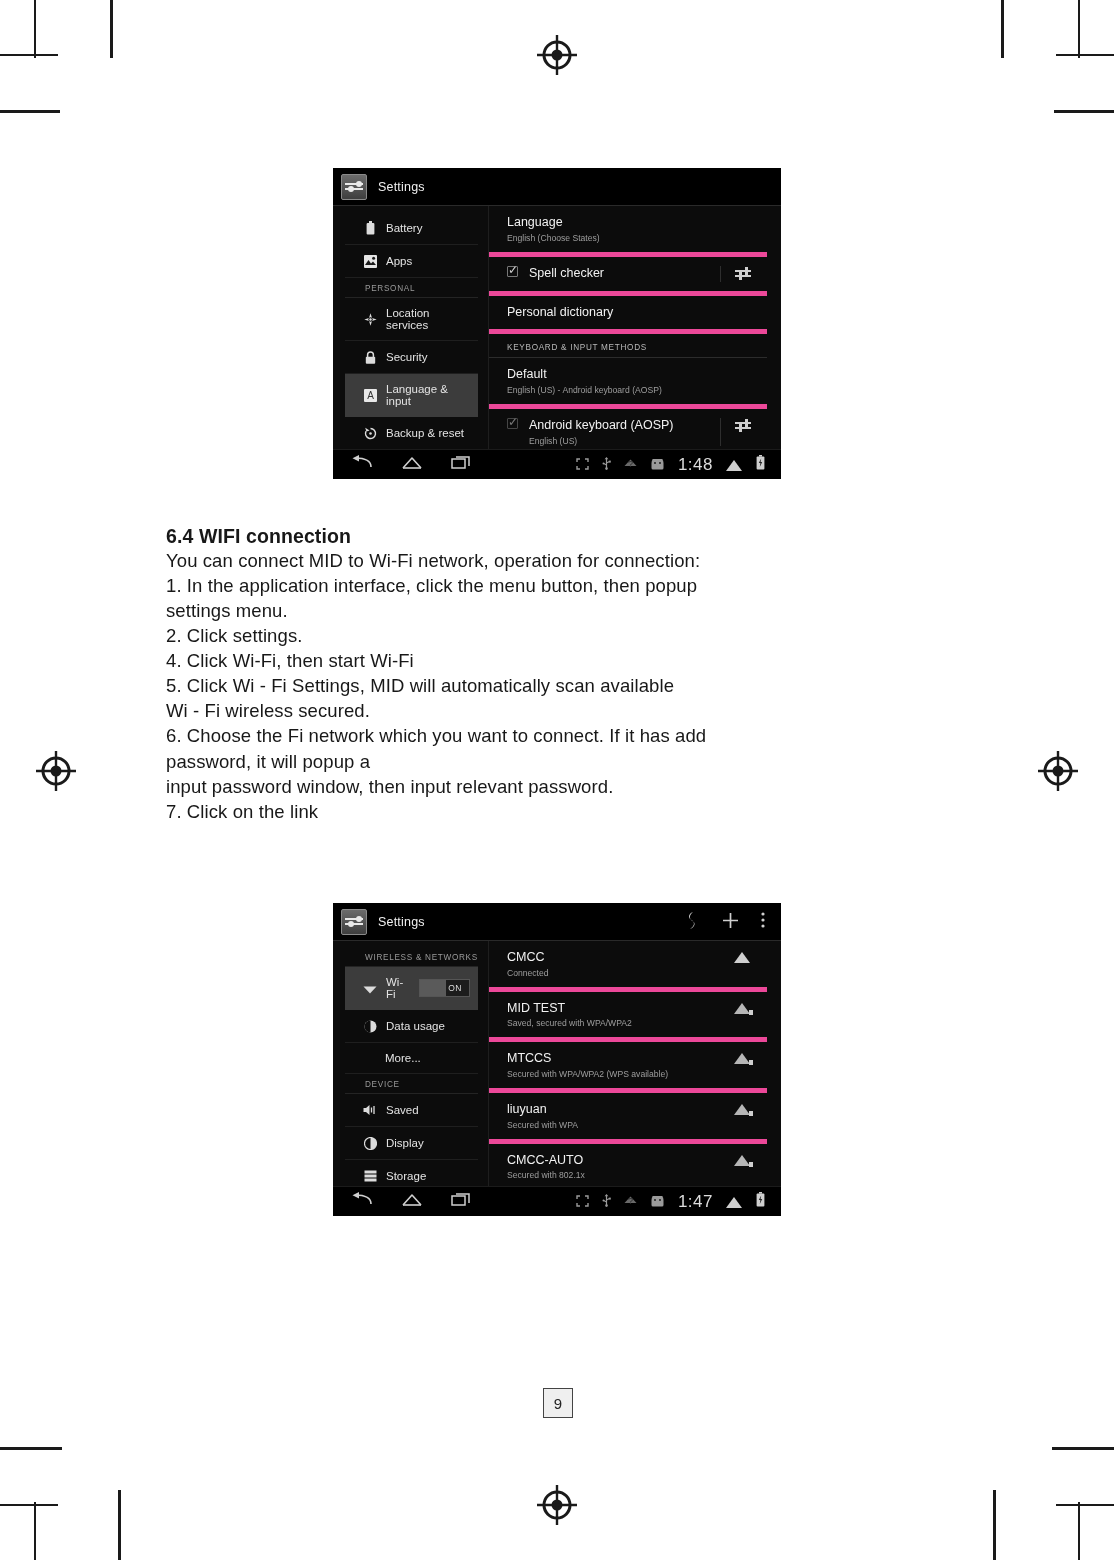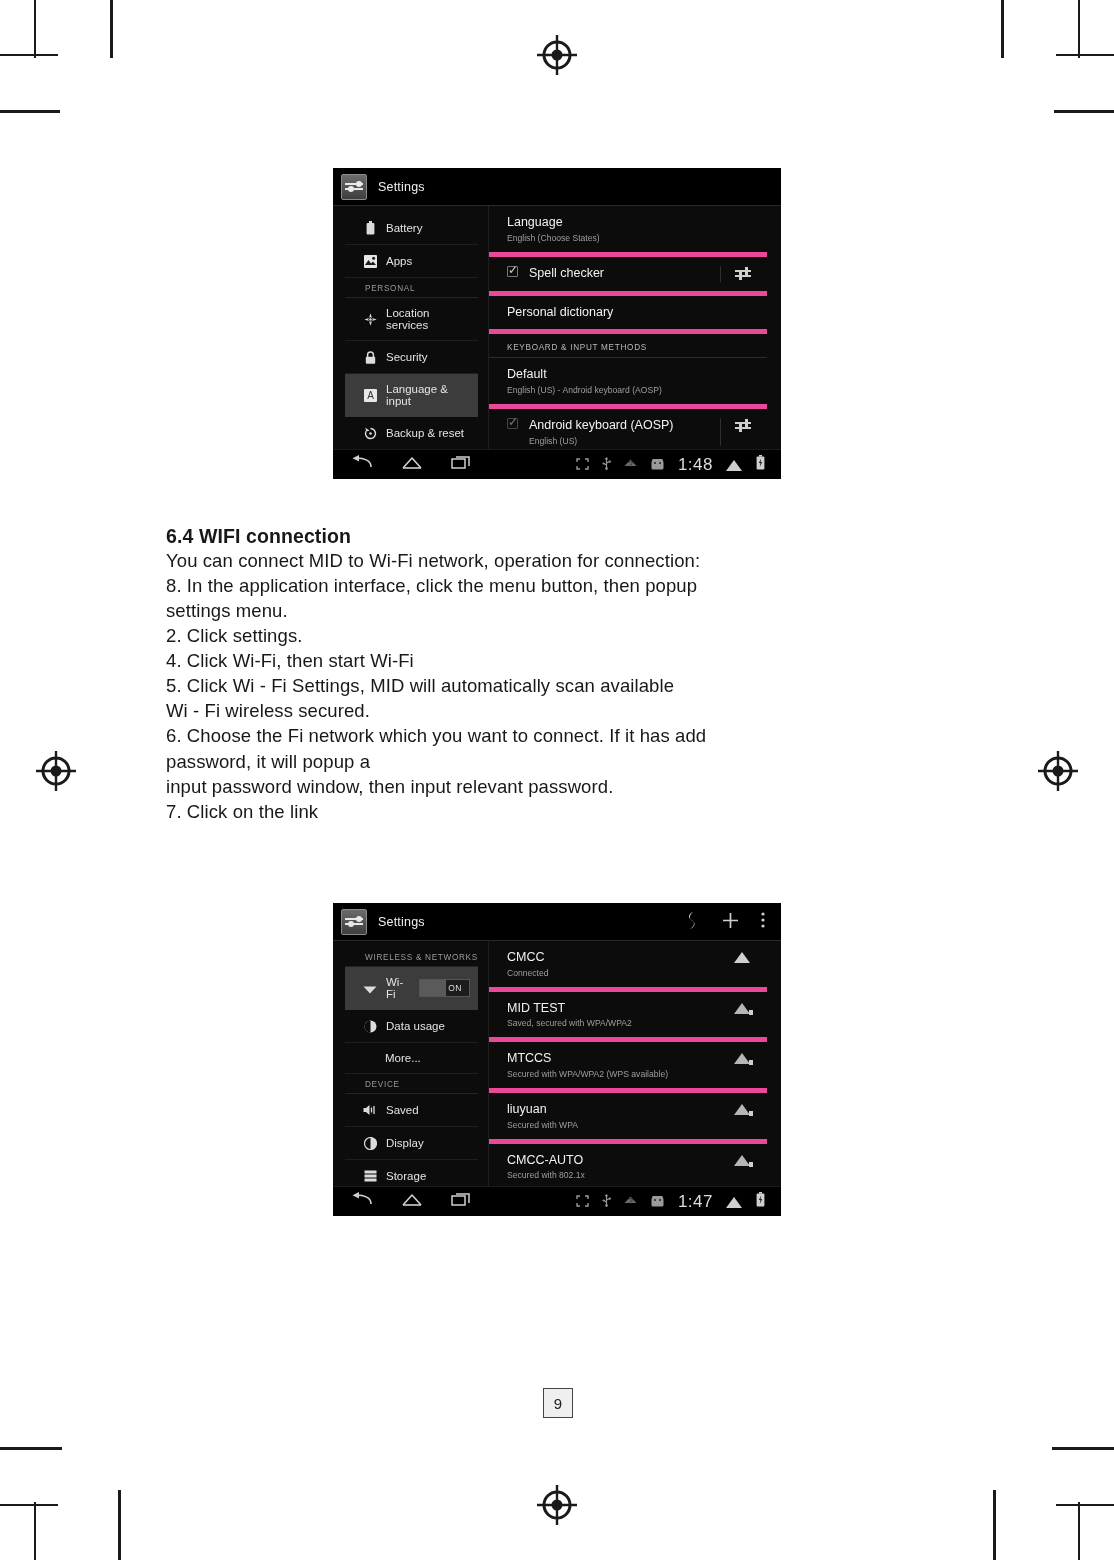--- a/index.html
+++ b/index.html
@@ -358,21 +358,21 @@
               <path d="M5.2 3.4 L2.8 8 H4.4 L3.8 12 L6.2 7 H4.6 Z" fill="#222"></path>
             </svg>
         </span>
       </span>
     </div>
   </div>
 
   <div class="doc" style="left:166px;top:525px;width:770px;">
     <h2 class="sec">6.4  WIFI connection</h2>
     <p class="body">You can connect MID to Wi-Fi network, operation for connection:</p>
-    <p class="body">8. In the application  interface, click the menu button, then popup</p>
+    <p class="body">1. In the application  interface, click the menu button, then popup</p>
     <p class="body">settings menu.</p>
     <p class="body">2. Click settings.</p>
     <p class="body">4. Click Wi-Fi, then start Wi-Fi</p>
     <p class="body">5. Click Wi - Fi Settings, MID will automatically scan available</p>
     <p class="body">Wi - Fi wireless secured.</p>
     <p class="body">6. Choose the Fi network which you want to connect. If it has add</p>
     <p class="body">password, it will popup a</p>
     <p class="body">input password window, then input relevant password.</p>
     <p class="body">7. Click on the link</p>
   </div>

